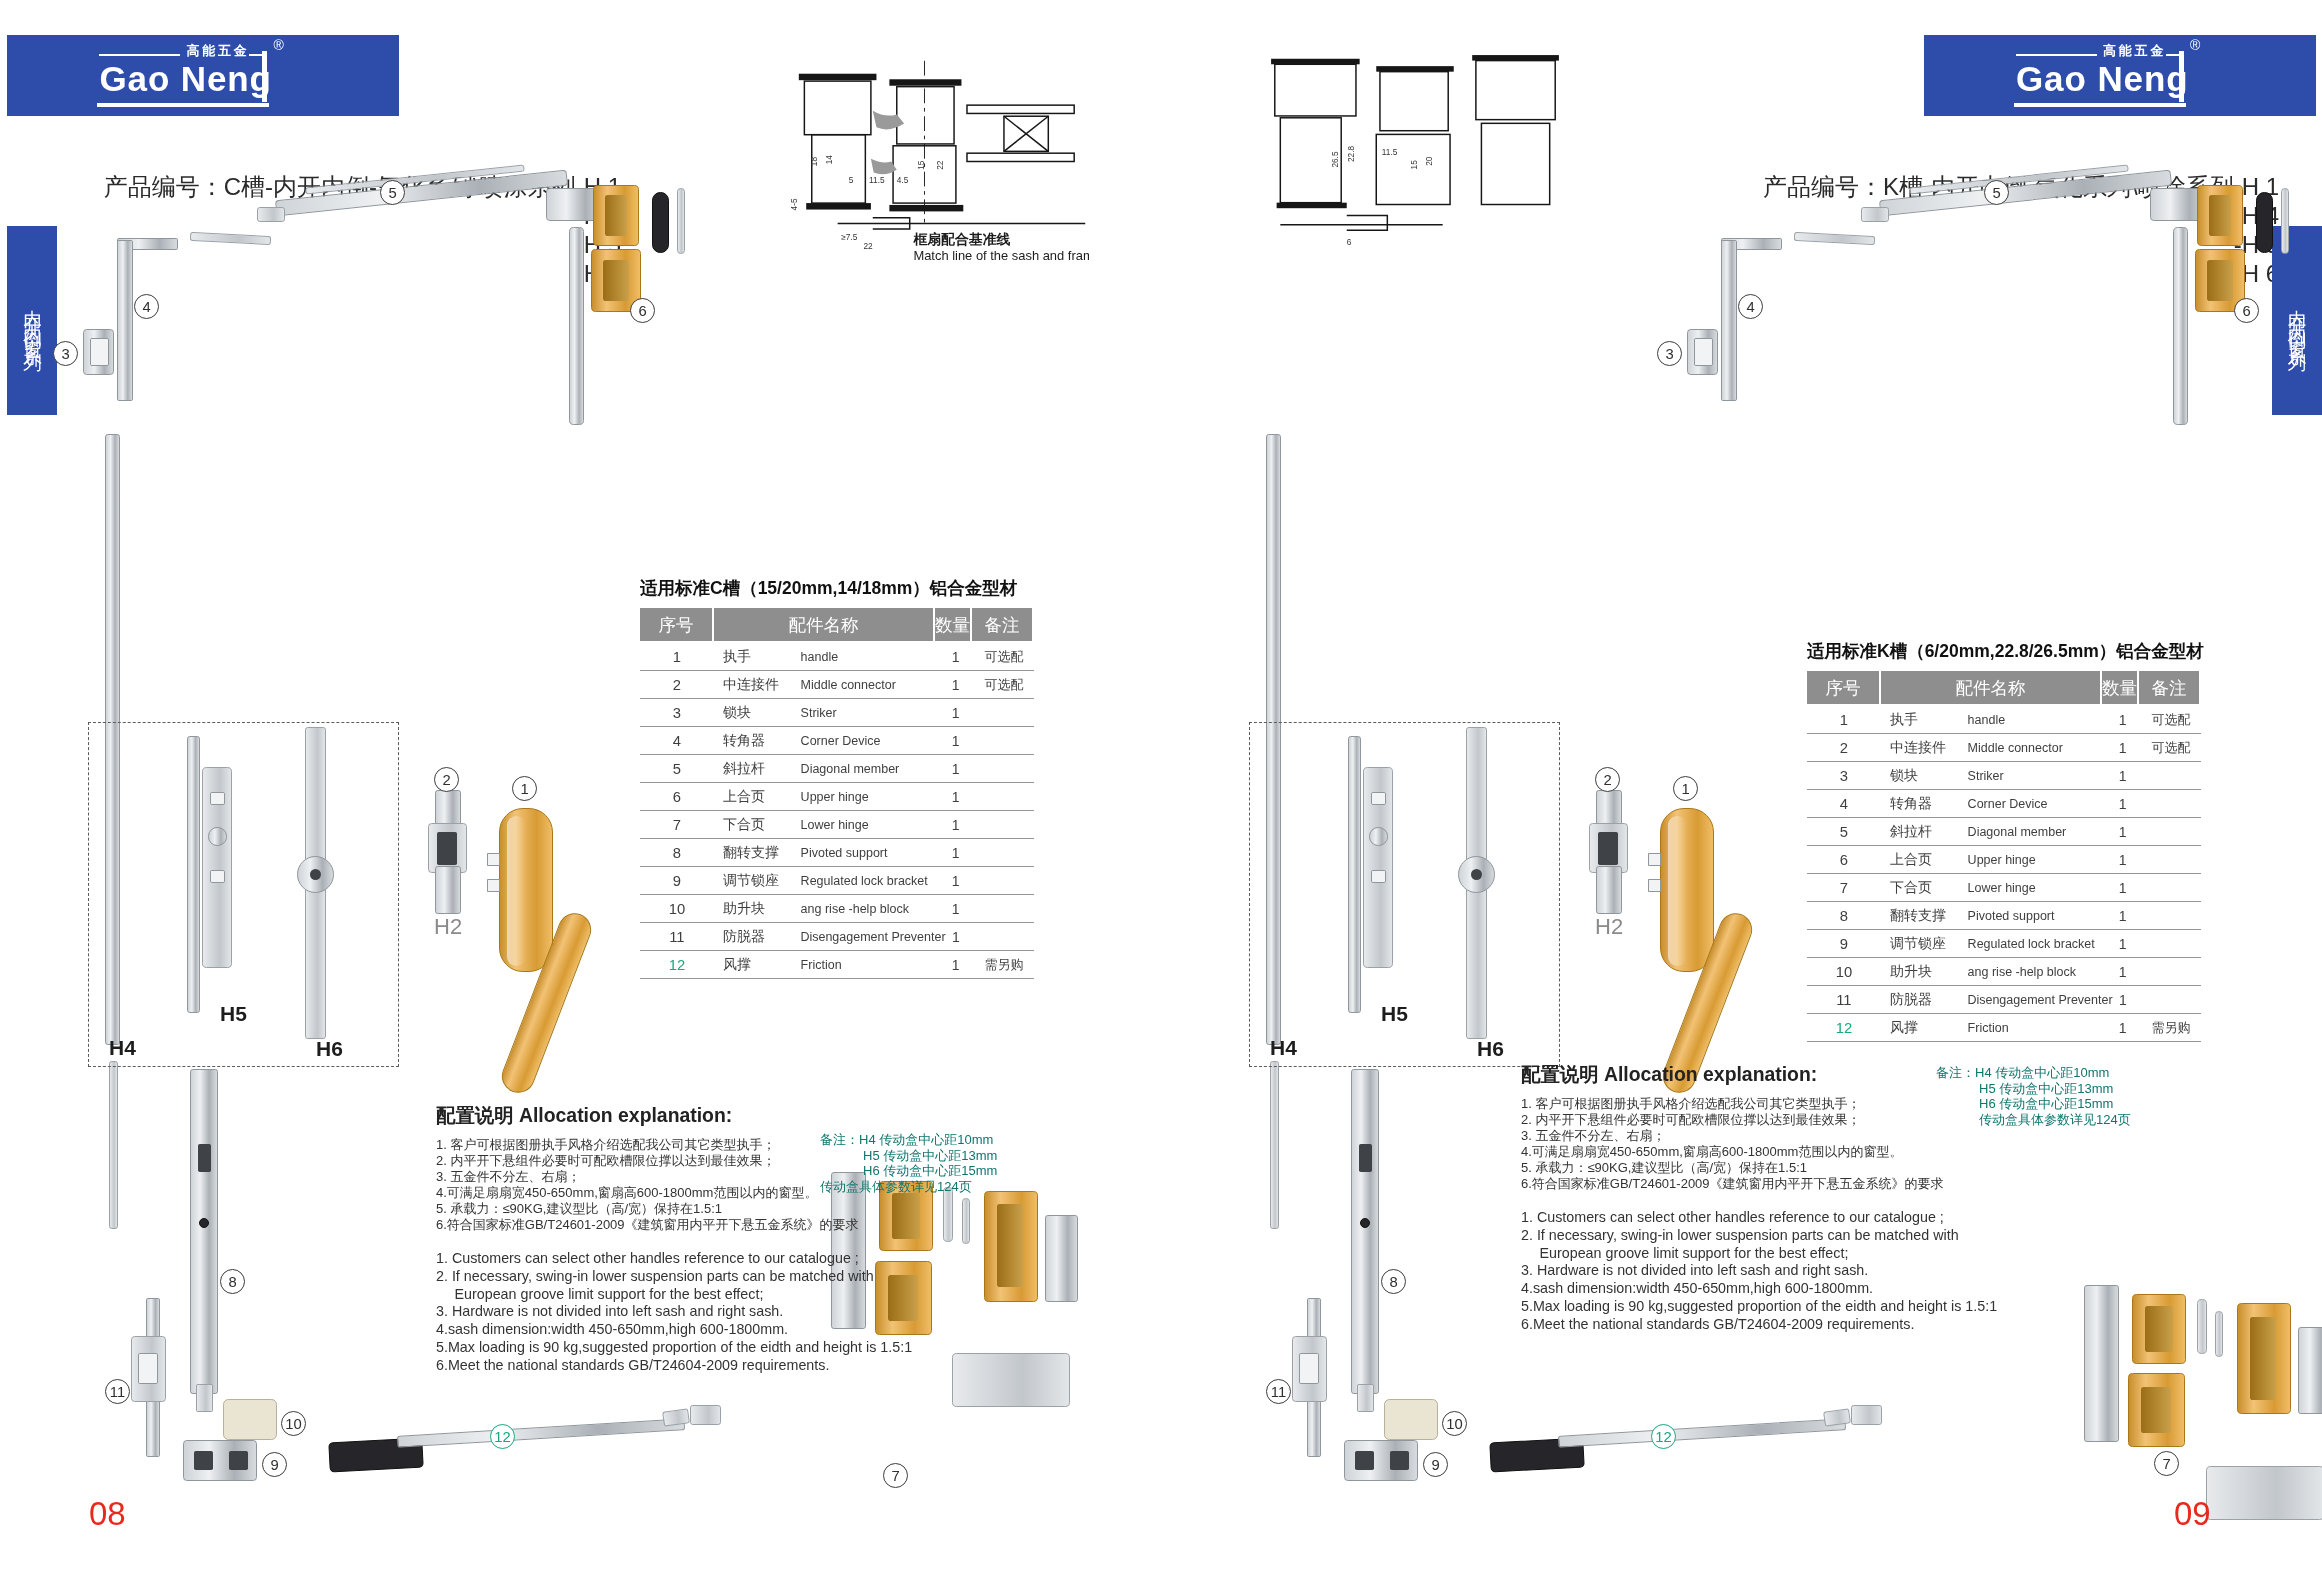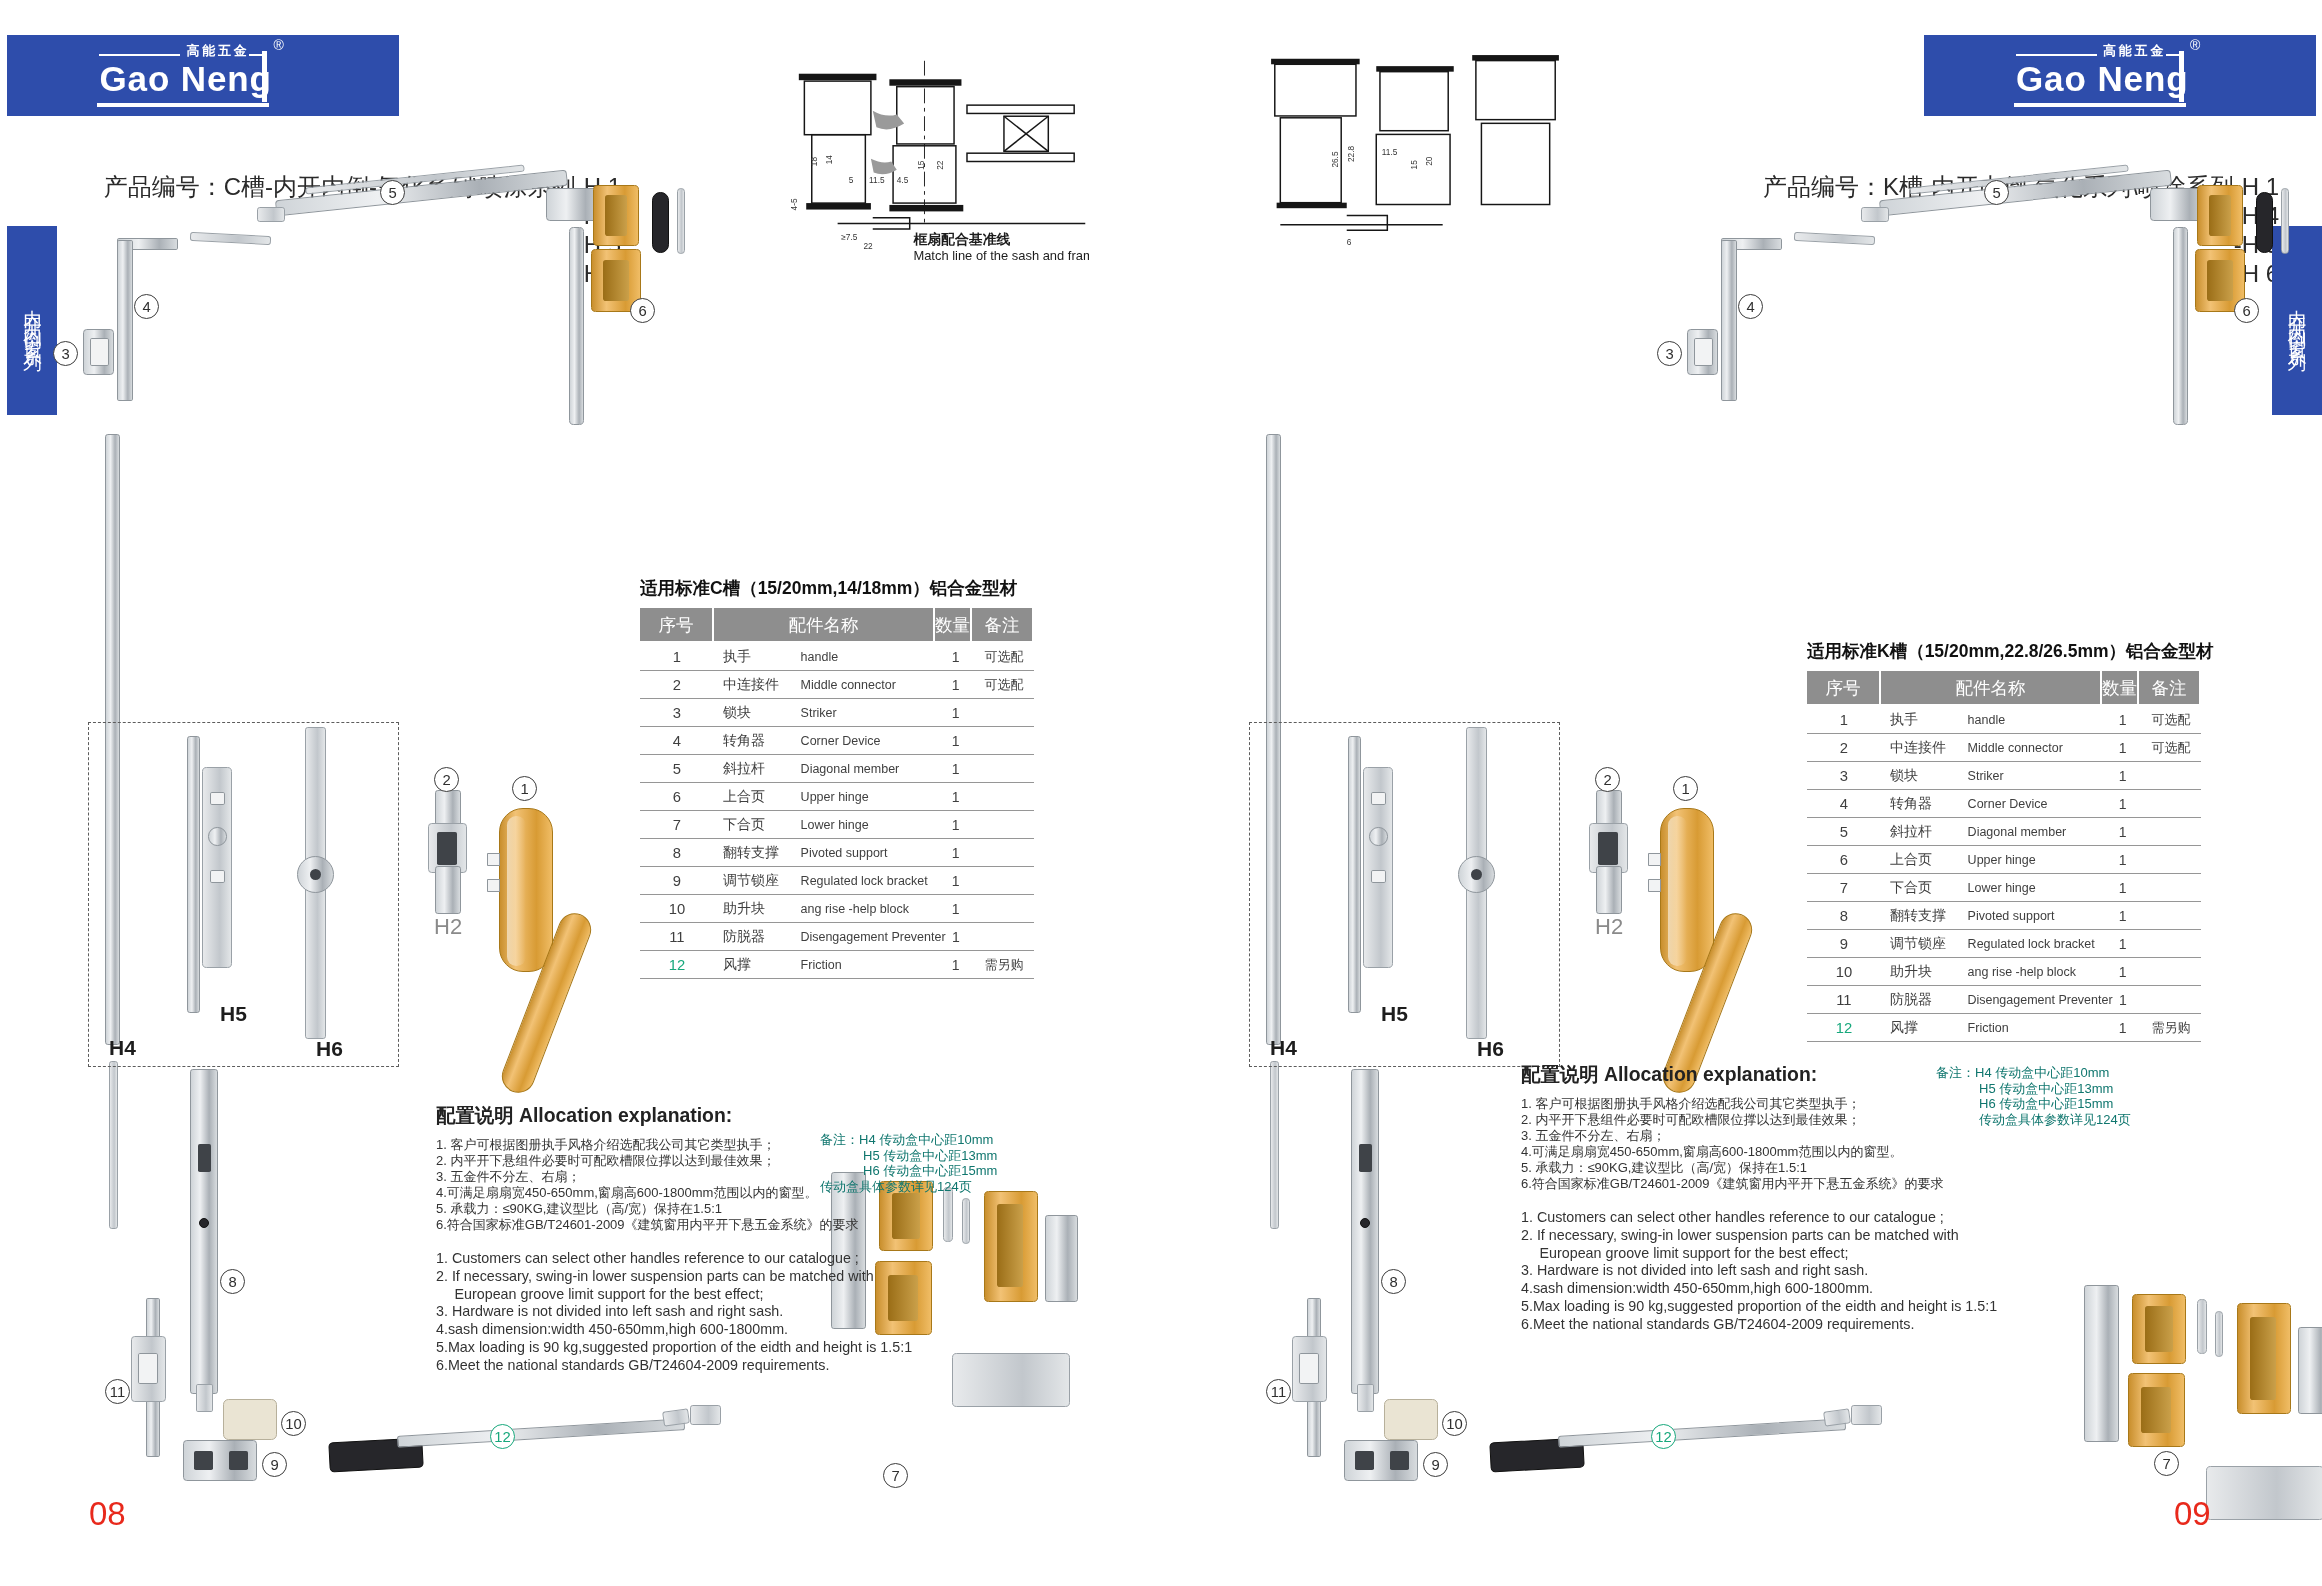--- a/index.html
+++ b/index.html
@@ -484,21 +484,21 @@
         <div class="co" style="left: 105px; top: 1379px;">11</div>
         <div class="co green" style="left: 490px; top: 1424px;">12</div>
       </div>
     <div class="dashbox" style="left:88px;top:722px;width:309px;height:343px;"></div>
     <span class="hlabel" style="left:109px;top:1036px;">H4</span>
     <span class="hlabel" style="left:220px;top:1002px;">H5</span>
     <span class="hlabel" style="left:316px;top:1037px;">H6</span>
     <span class="h2label" style="left:434px;top:914px;">H2</span>
 
     <div class="ptable" style="left:646px;top:639px;">
-      <div class="ptt">适用标准K槽（15/20mm,22.8/26.5mm）铝合金型材</div>
+      <div class="ptt">适用标准K槽（6/20mm,22.8/26.5mm）铝合金型材</div>
       <div class="phead">
         <span class="hc hno">序号</span>
         <span class="hc hname">配件名称</span>
         <span class="hc hqty">数量</span>
         <span class="hc hnote">备注</span>
       </div>
       <div class="prows">
           <div class="t-row">
             <span class="c-no">1</span>
             <span class="c-cn">执手</span>

